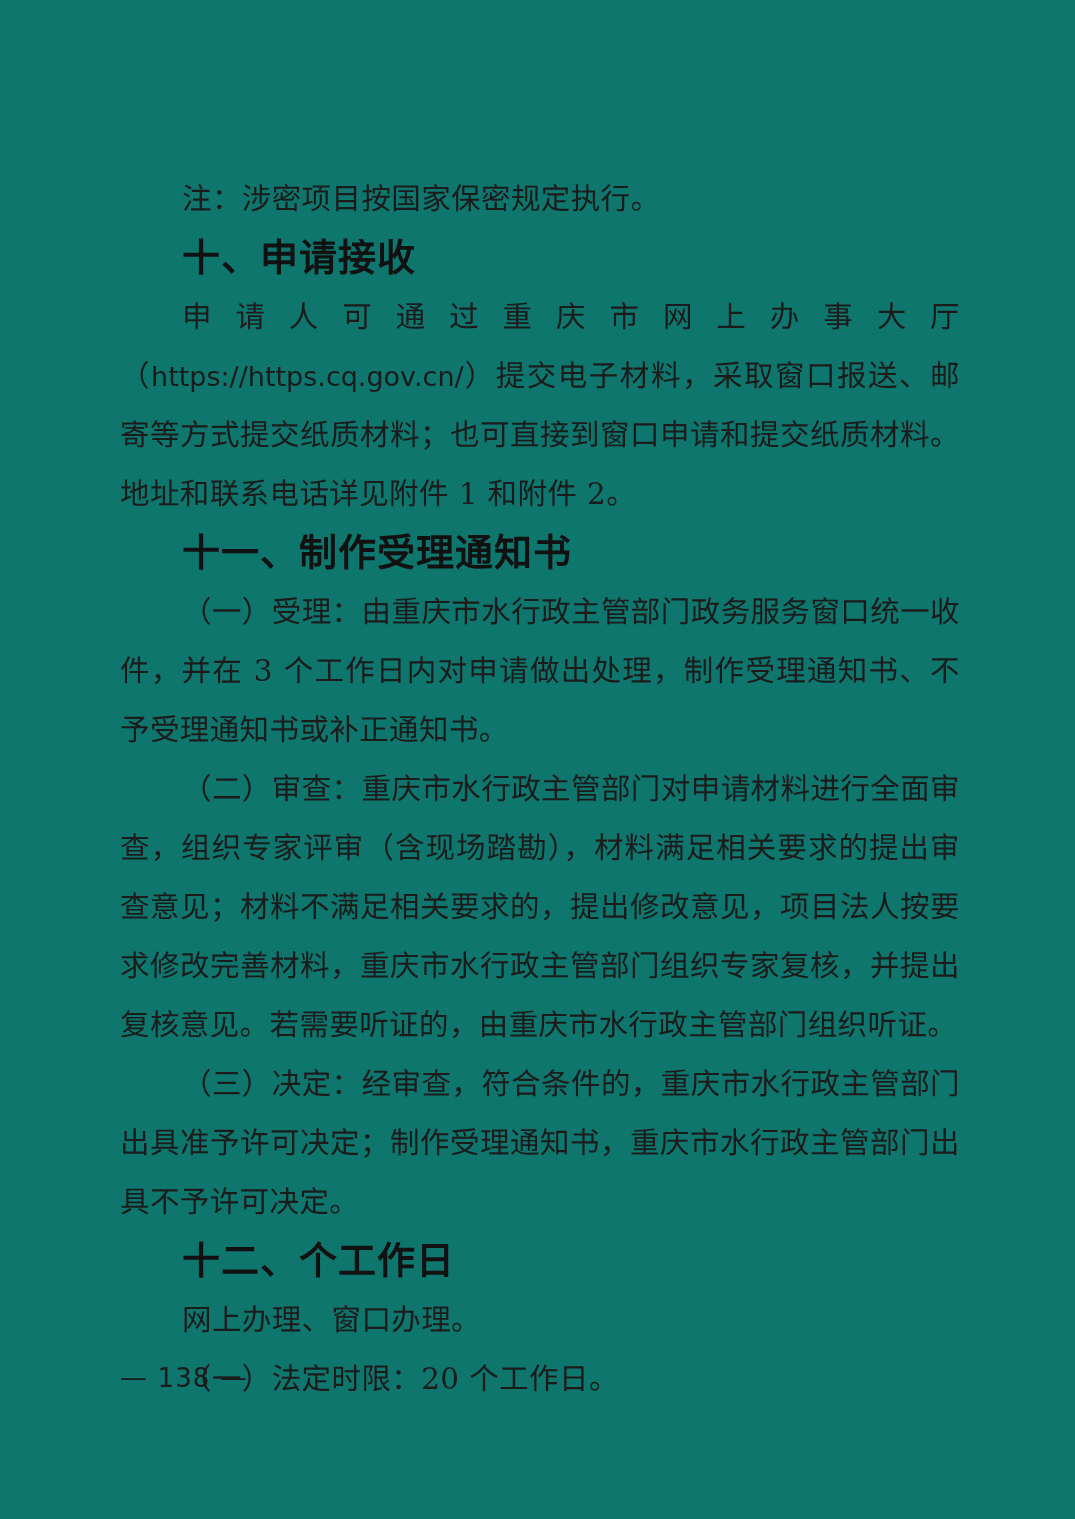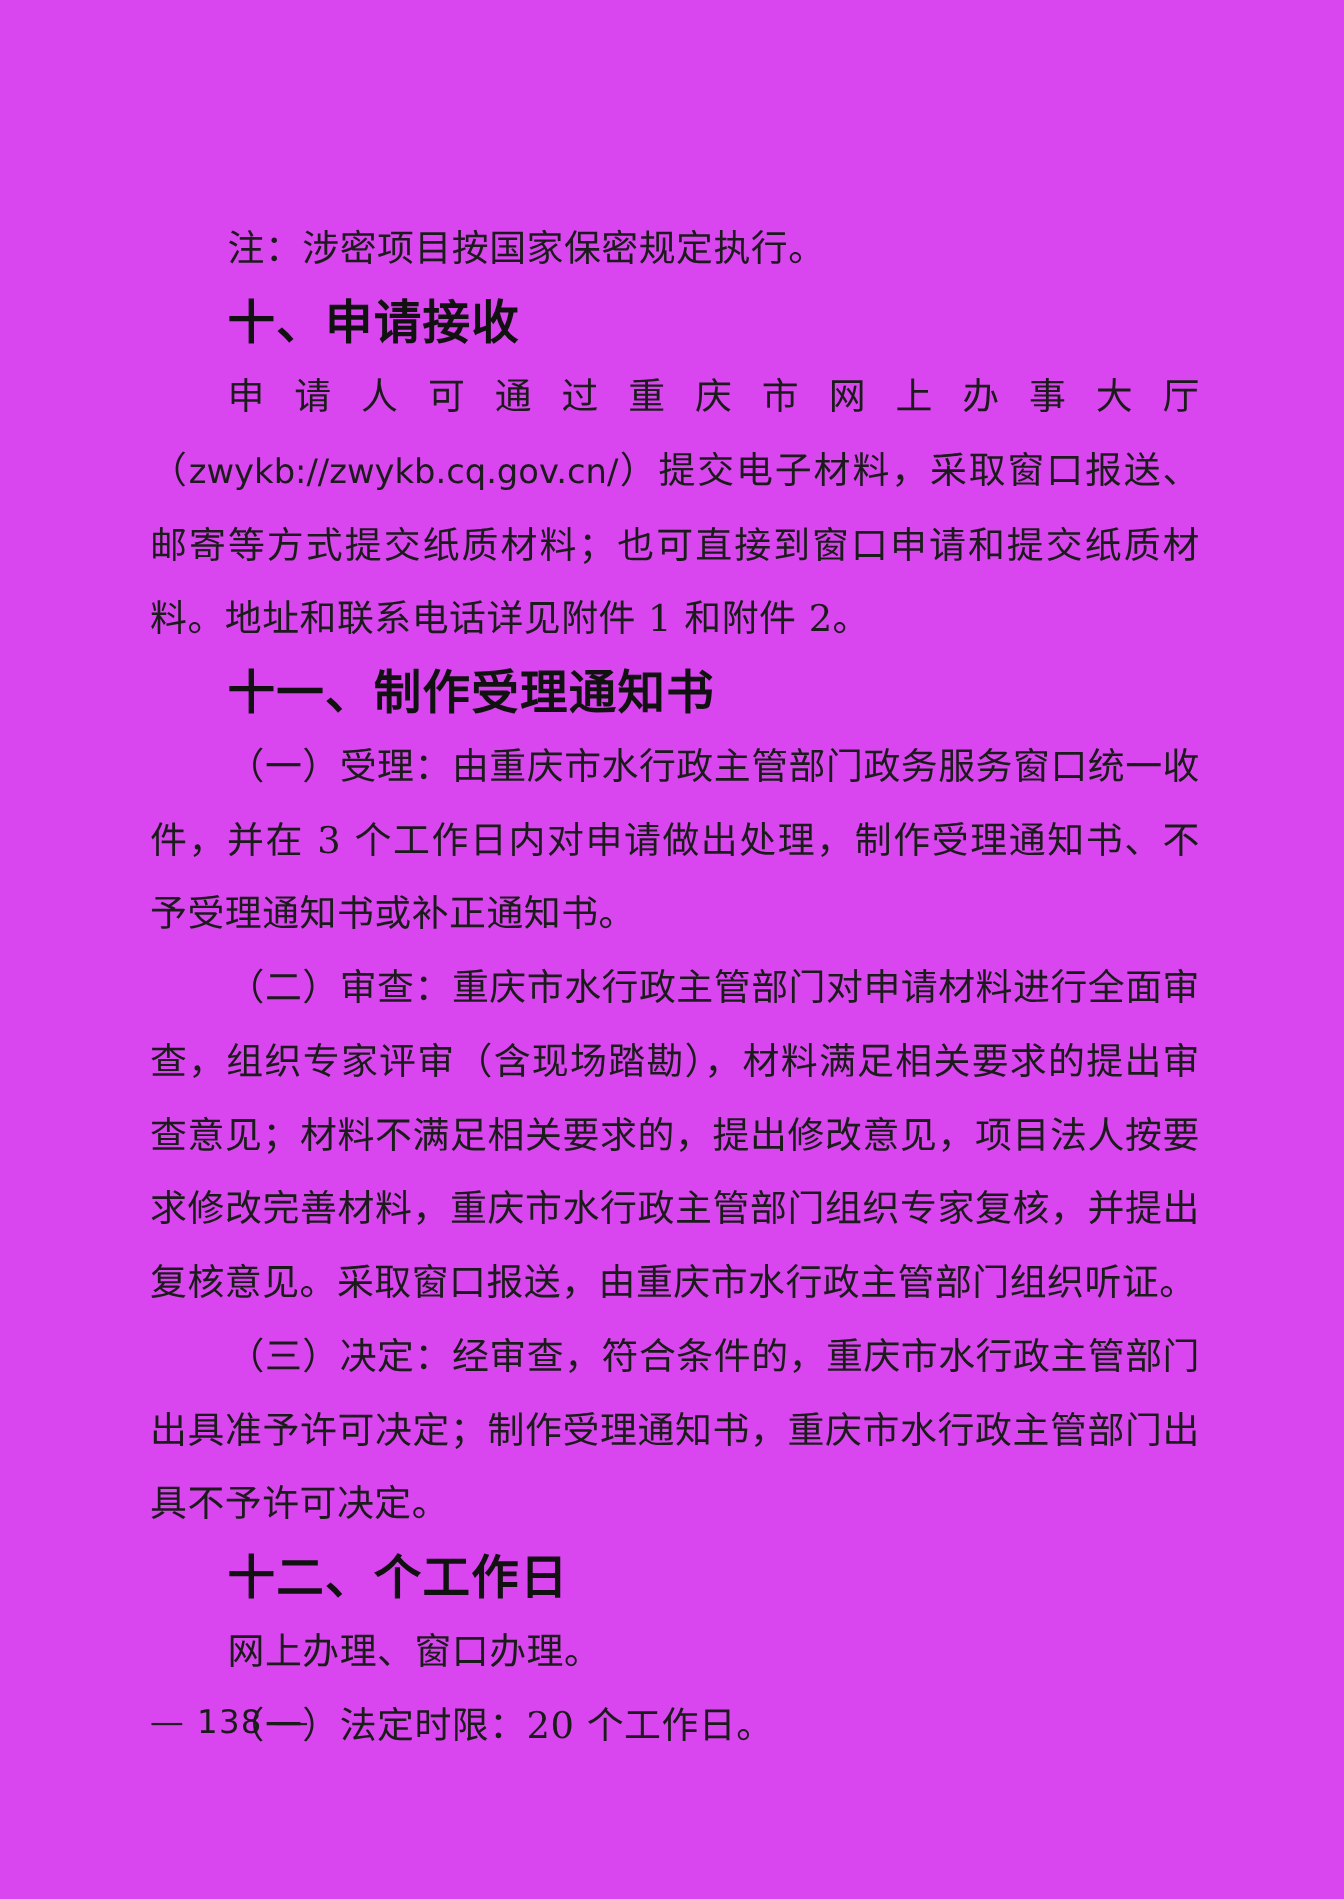--- a/index.html
+++ b/index.html
@@ -4,21 +4,21 @@
 <style>
   html, body {
     margin: 0;
     padding: 0;
     background: #ffffff;
   }
   .page {
     position: relative;
     width: 1075px;
     height: 1519px;
-    background: #d946ef;
+    background: #0f766e;
     margin: 0 auto;
     overflow: hidden;
     font-family: "DejaVu Serif", "Liberation Serif", serif;
     color: #1a1a1a;
   }
   .content {
     position: absolute;
     left: 120px;
     top: 170px;
     width: 840px;
@@ -70,27 +70,27 @@
 <body>
 
 <div class="page">
 
   <div class="content">
 
     <p class="para indent">注：涉密项目按国家保密规定执行。</p>
 
     <h2 class="heading">十、申请接收</h2>
 
-    <p class="para indent"><span>申请人可通过重庆市网上办事大厅（</span><span class="url">zwykb://zwykb.cq.gov.cn/</span><span>）提交电子材料，采取窗口报送、邮寄等方式提交纸质材料；也可直接到窗口申请和提交纸质材料。地址和联系电话详见附件 1 和附件 2。</span></p>
+    <p class="para indent"><span>申请人可通过重庆市网上办事大厅（</span><span class="url">https://https.cq.gov.cn/</span><span>）提交电子材料，采取窗口报送、邮寄等方式提交纸质材料；也可直接到窗口申请和提交纸质材料。地址和联系电话详见附件 1 和附件 2。</span></p>
 
     <h2 class="heading">十一、制作受理通知书</h2>
 
     <p class="para indent">（一）受理：由重庆市水行政主管部门政务服务窗口统一收件，并在 3 个工作日内对申请做出处理，制作受理通知书、不予受理通知书或补正通知书。</p>
 
-    <p class="para indent">（二）审查：重庆市水行政主管部门对申请材料进行全面审查，组织专家评审（含现场踏勘），材料满足相关要求的提出审查意见；材料不满足相关要求的，提出修改意见，项目法人按要求修改完善材料，重庆市水行政主管部门组织专家复核，并提出复核意见。采取窗口报送，由重庆市水行政主管部门组织听证。</p>
+    <p class="para indent">（二）审查：重庆市水行政主管部门对申请材料进行全面审查，组织专家评审（含现场踏勘），材料满足相关要求的提出审查意见；材料不满足相关要求的，提出修改意见，项目法人按要求修改完善材料，重庆市水行政主管部门组织专家复核，并提出复核意见。若需要听证的，由重庆市水行政主管部门组织听证。</p>
 
     <p class="para indent">（三）决定：经审查，符合条件的，重庆市水行政主管部门出具准予许可决定；制作受理通知书，重庆市水行政主管部门出具不予许可决定。</p>
 
     <h2 class="heading">十二、个工作日</h2>
 
     <p class="para indent">网上办理、窗口办理。</p>
 
 
     <p class="para indent">（一）法定时限：20 个工作日。</p>
 

